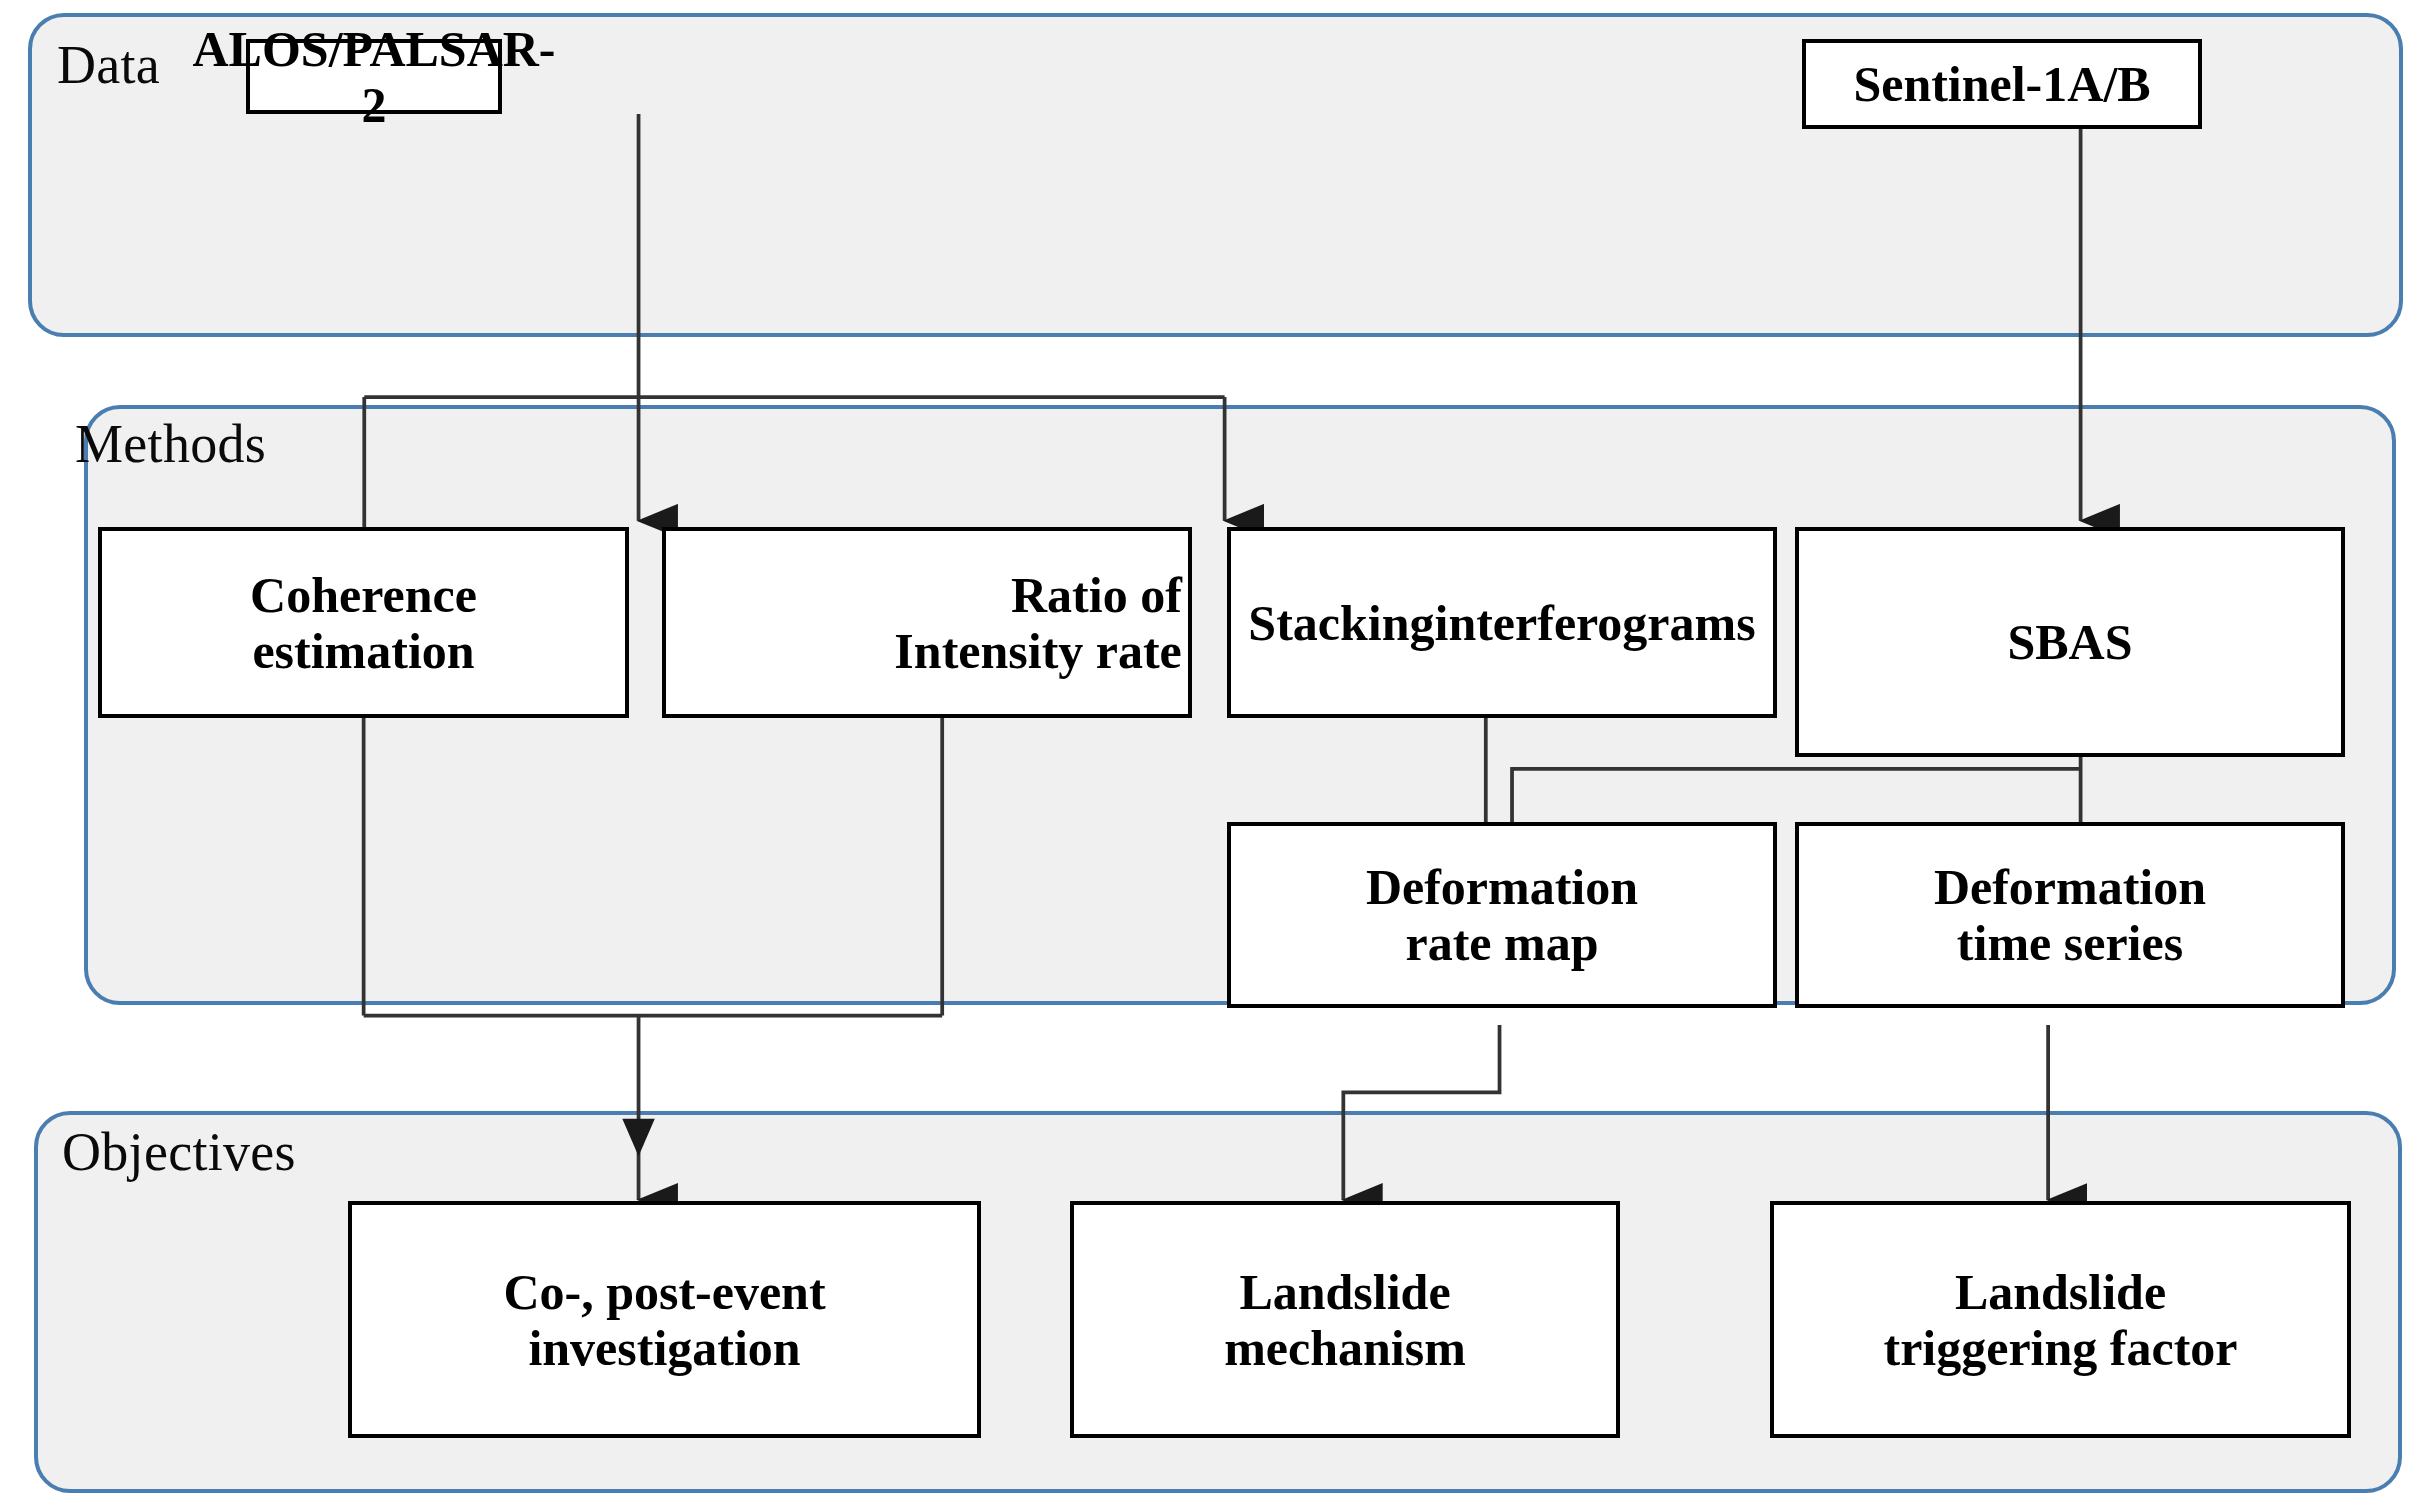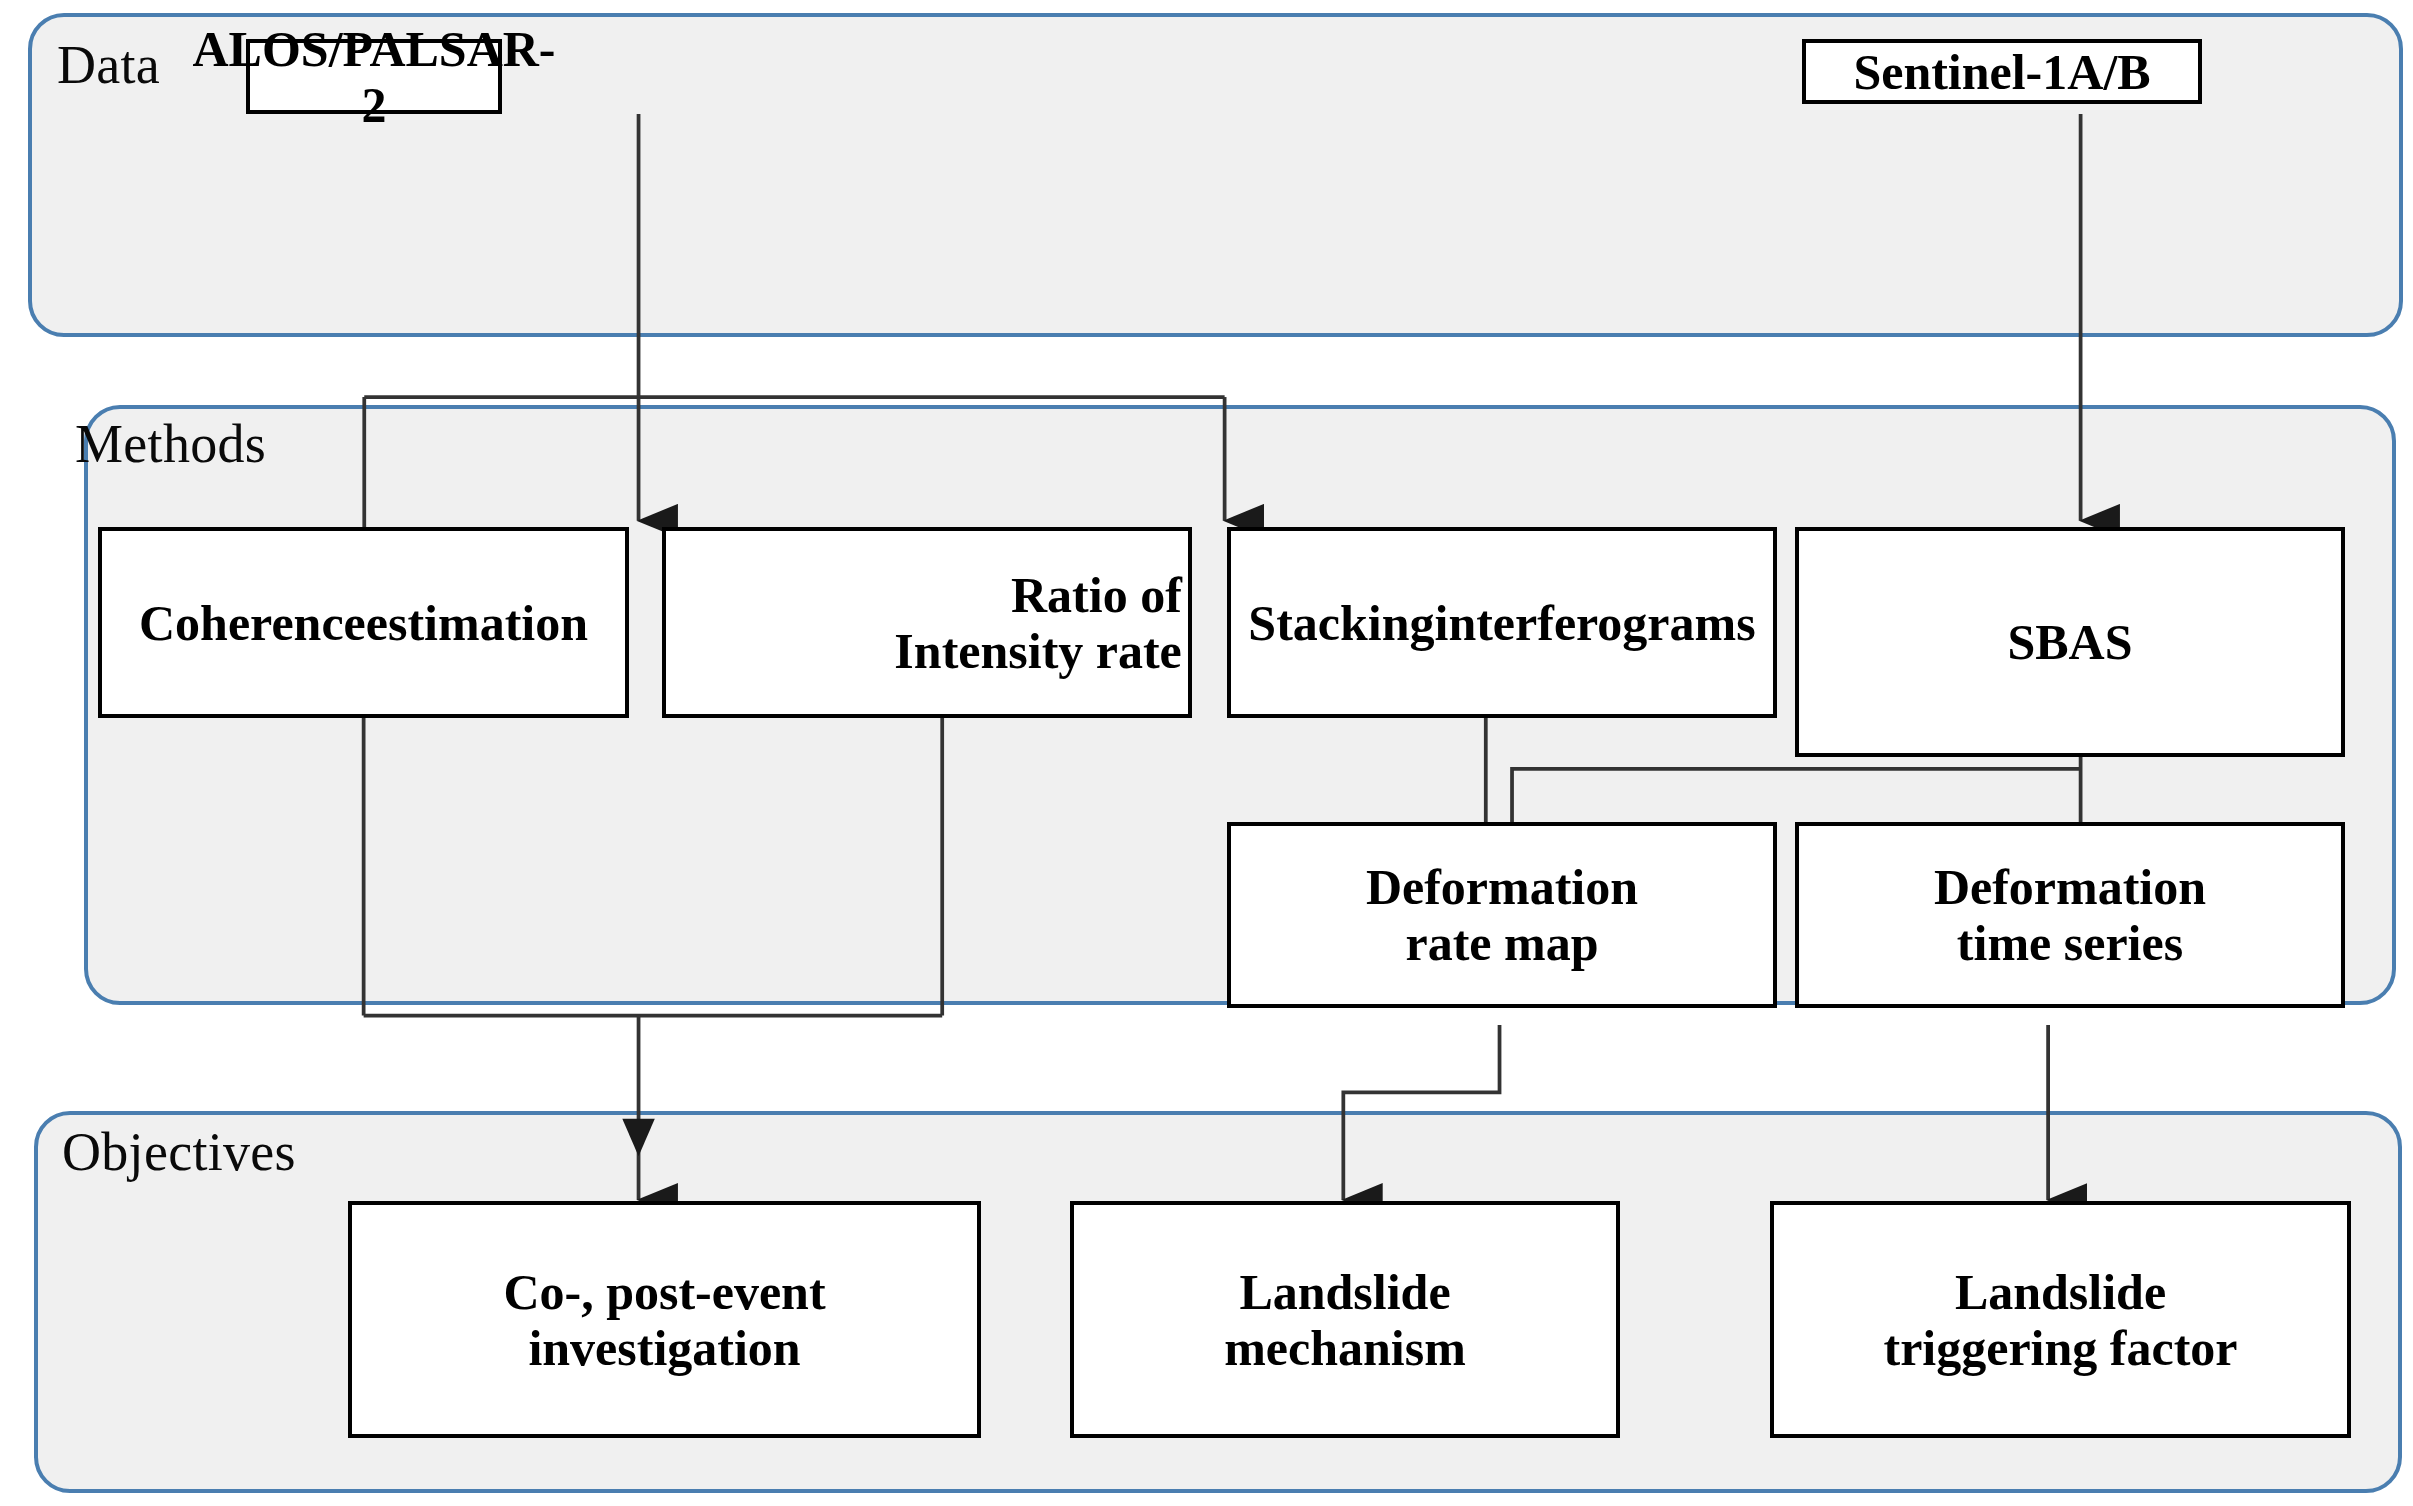--- a/index.html
+++ b/index.html
@@ -98,25 +98,25 @@
       <path d="M2400,1640 L2400,1748 L2150,1748 L2150,1920" marker-end="url(#ah)"></path>
 
       <path d="M3278,1640 L3278,1920" marker-end="url(#ah)"></path>
     </g>
   </svg>
 
   <div class="node" style="left:246px;top:39px;width:256px;height:75px;">
     <span>ALOS/PALSAR-2</span>
   </div>
 
-  <div class="node" style="left:1802px;top:39px;width:400px;height:65px;">
+  <div class="node" style="left:1802px;top:39px;width:400px;height:90px;">
     <span>Sentinel-1A/B</span>
   </div>
 
-  <div class="node" style="left:98px;top:527px;width:531px;height:191px;flex-direction:row;">
+  <div class="node" style="left:98px;top:527px;width:531px;height:191px;flex-direction:column;">
     <span>Coherence</span>
     <span>estimation</span>
   </div>
 
   <div class="node" style="left:662px;top:527px;width:530px;height:191px;flex-direction:column;align-items:flex-end;">
     <span>Ratio of</span>
     <span>Intensity rate</span>
   </div>
 
   <div class="node" style="left:1227px;top:527px;width:550px;height:191px;">

